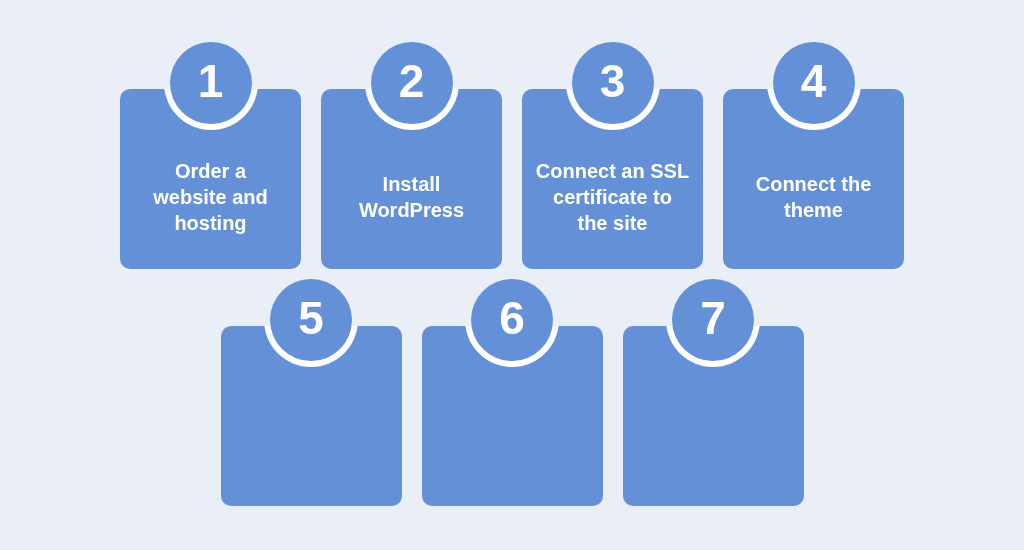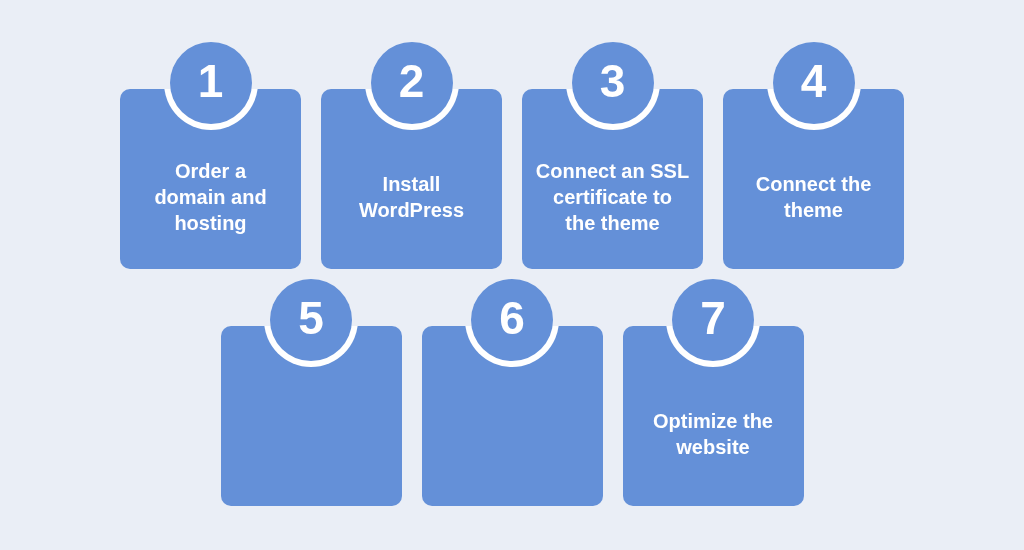--- a/index.html
+++ b/index.html
@@ -83,21 +83,21 @@
 <body>
 
 <div class="canvas">
 
   <div class="row row-1">
 
     <div class="step">
       <div class="card">
         <div class="notch"></div>
         <div class="label">Order a
-domain and
+website and
 hosting</div>
       </div>
       <div class="badge">
         <span class="num">1</span>
       </div>
     </div>
 
     <div class="step">
       <div class="card">
         <div class="notch"></div>
@@ -107,21 +107,21 @@
       <div class="badge">
         <span class="num">2</span>
       </div>
     </div>
 
     <div class="step">
       <div class="card">
         <div class="notch"></div>
         <div class="label">Connect an SSL
 certificate to
-the theme</div>
+the site</div>
       </div>
       <div class="badge">
         <span class="num">3</span>
       </div>
     </div>
 
     <div class="step">
       <div class="card">
         <div class="notch"></div>
         <div class="label">Connect the
@@ -150,22 +150,20 @@
         <div class="notch"></div>
       </div>
       <div class="badge">
         <span class="num">6</span>
       </div>
     </div>
 
     <div class="step">
       <div class="card">
         <div class="notch"></div>
-        <div class="label">Optimize the
-website</div>
       </div>
       <div class="badge">
         <span class="num">7</span>
       </div>
     </div>
 
   </div>
 
 </div>
 

